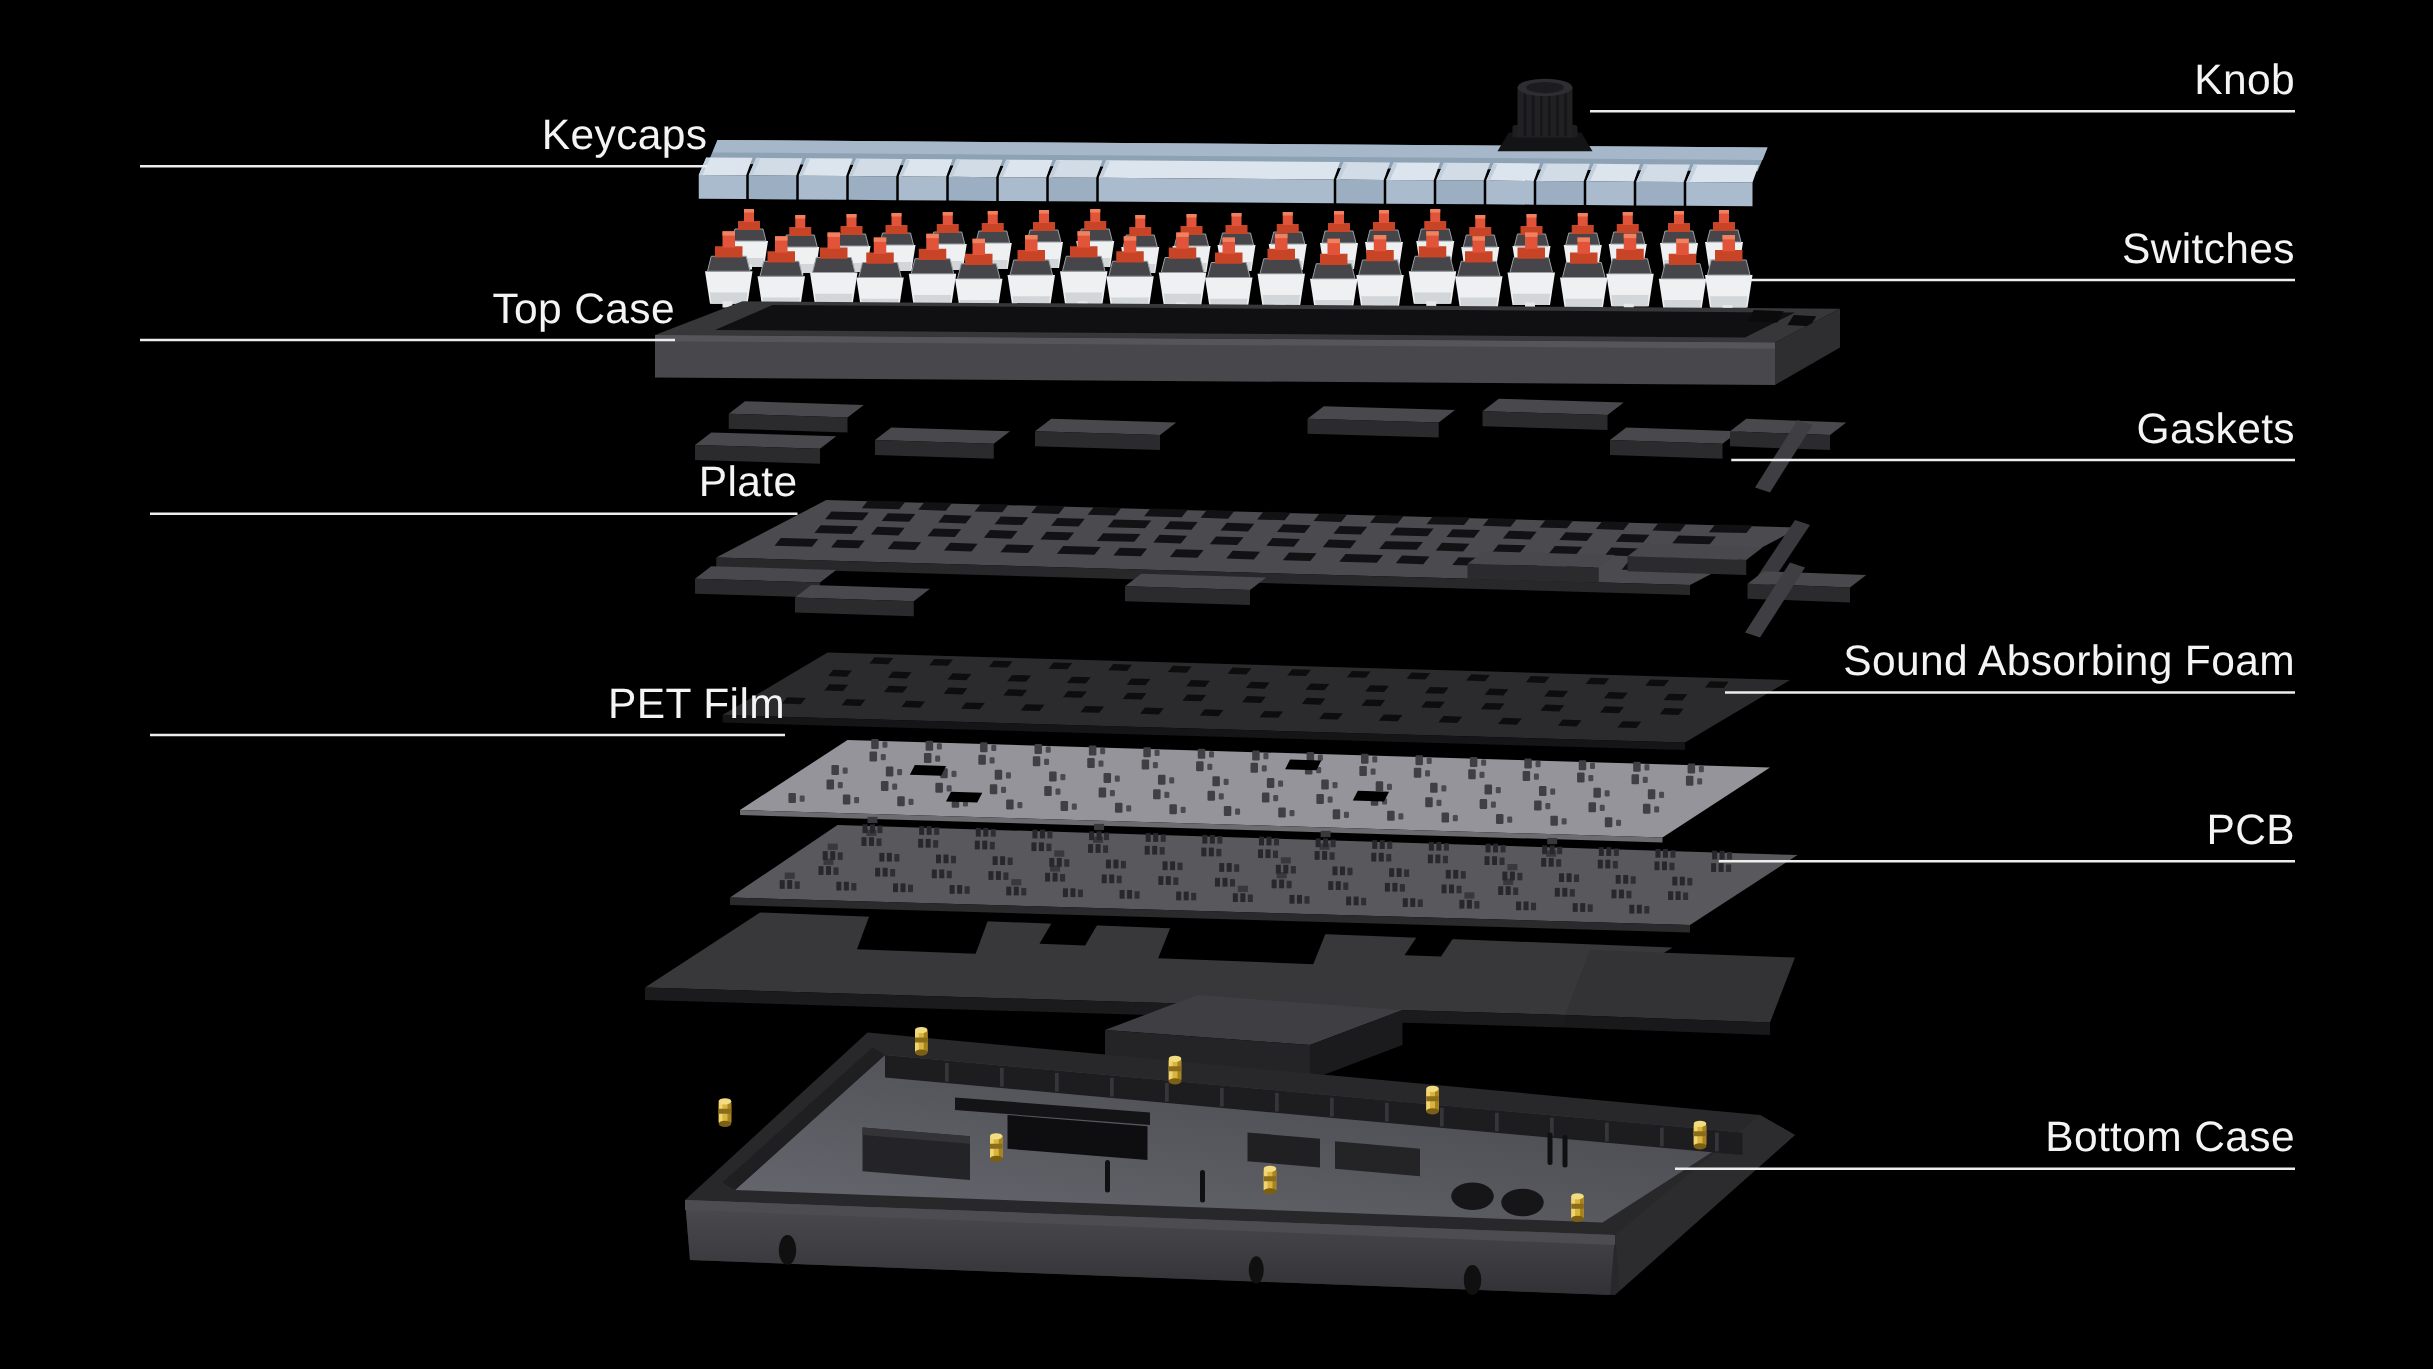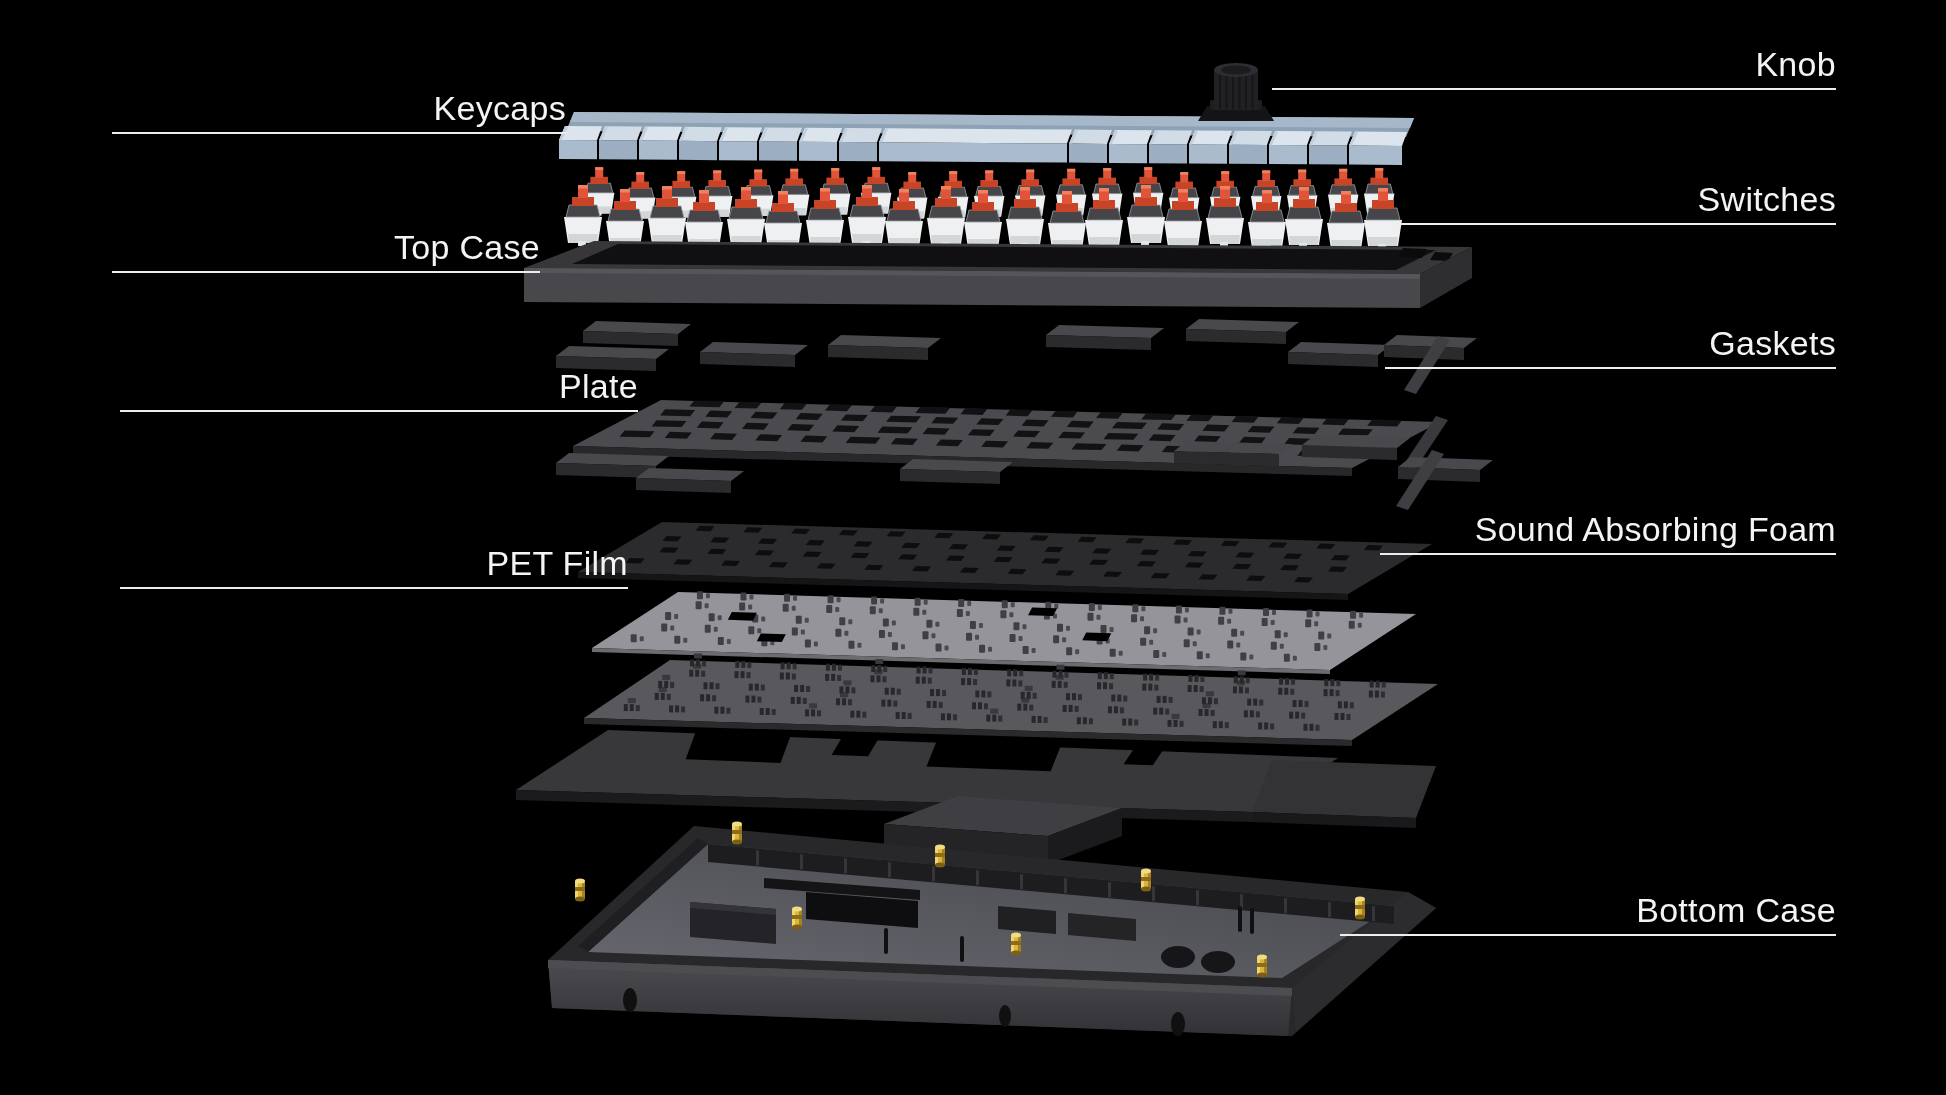--- a/index.html
+++ b/index.html
@@ -1130,14 +1130,15 @@
   </svg>
 
   <div class="callout left" id="co-keycaps"><span>Keycaps</span></div>
   <div class="callout left" id="co-topcase"><span>Top Case</span></div>
   <div class="callout left" id="co-plate"><span>Plate</span></div>
   <div class="callout left" id="co-petfilm"><span>PET Film</span></div>
   <div class="callout right" id="co-knob"><span>Knob</span></div>
   <div class="callout right" id="co-switches"><span>Switches</span></div>
   <div class="callout right" id="co-gaskets"><span>Gaskets</span></div>
   <div class="callout right" id="co-saf"><span>Sound Absorbing Foam</span></div>
+  <div class="callout right" id="co-pcb"><span>PCB</span></div>
   <div class="callout right" id="co-bottomcase"><span>Bottom Case</span></div>
 </div>
 
 </body></html>

